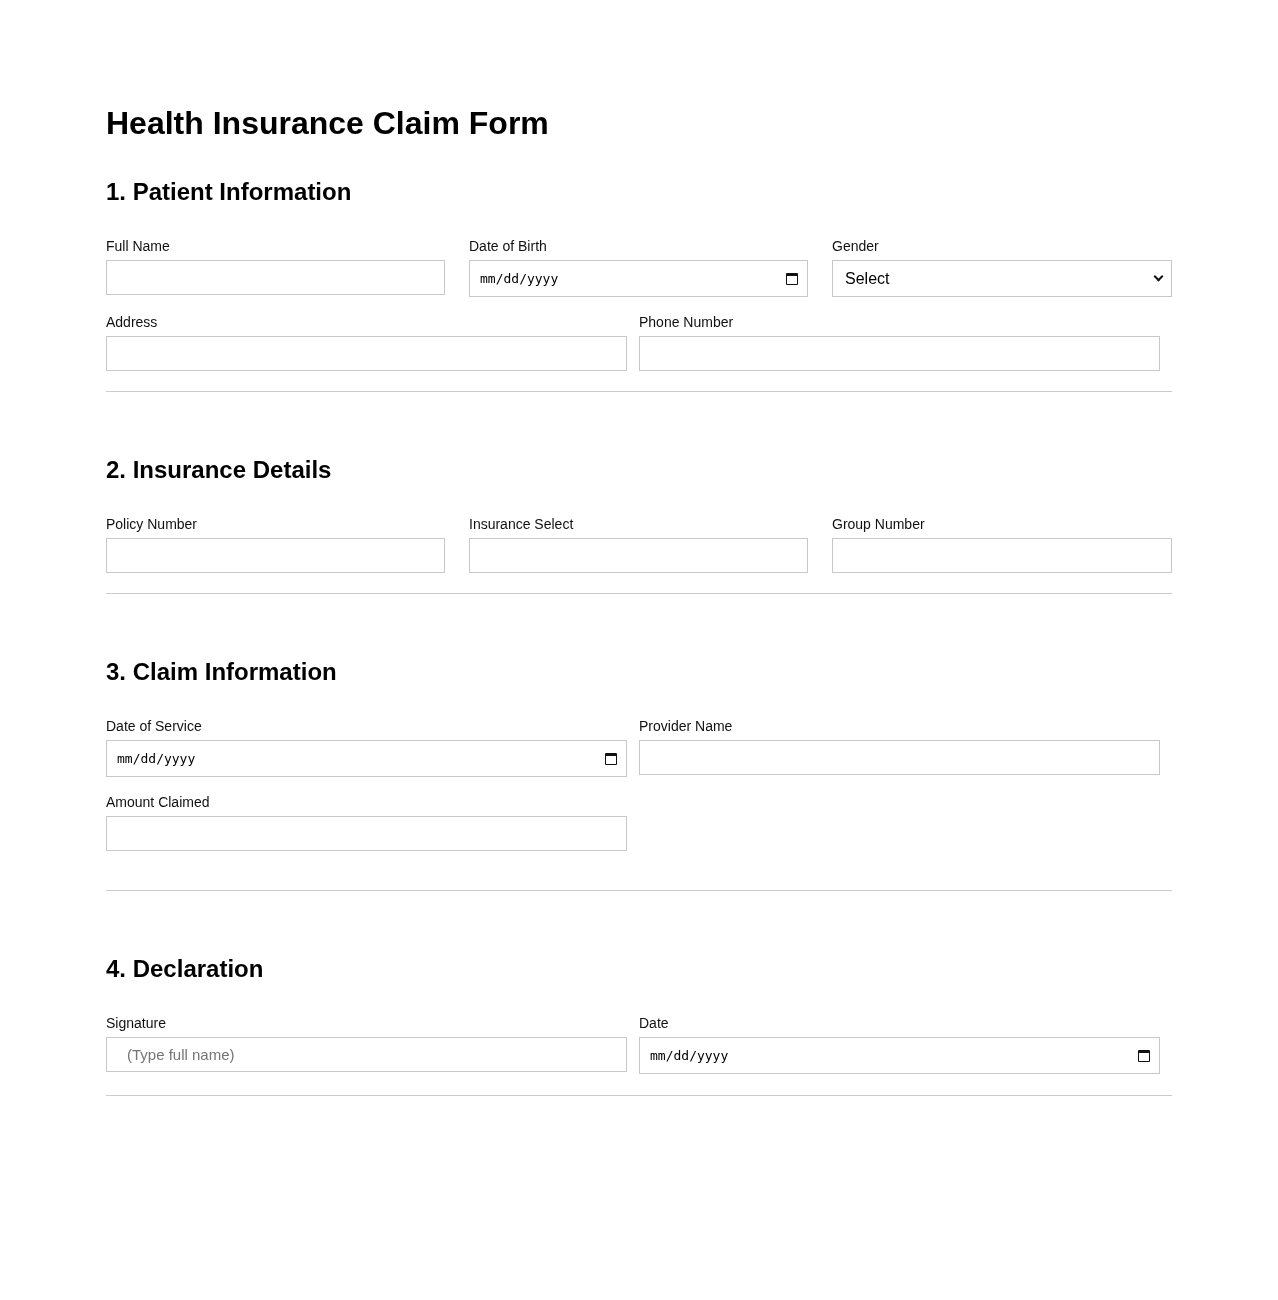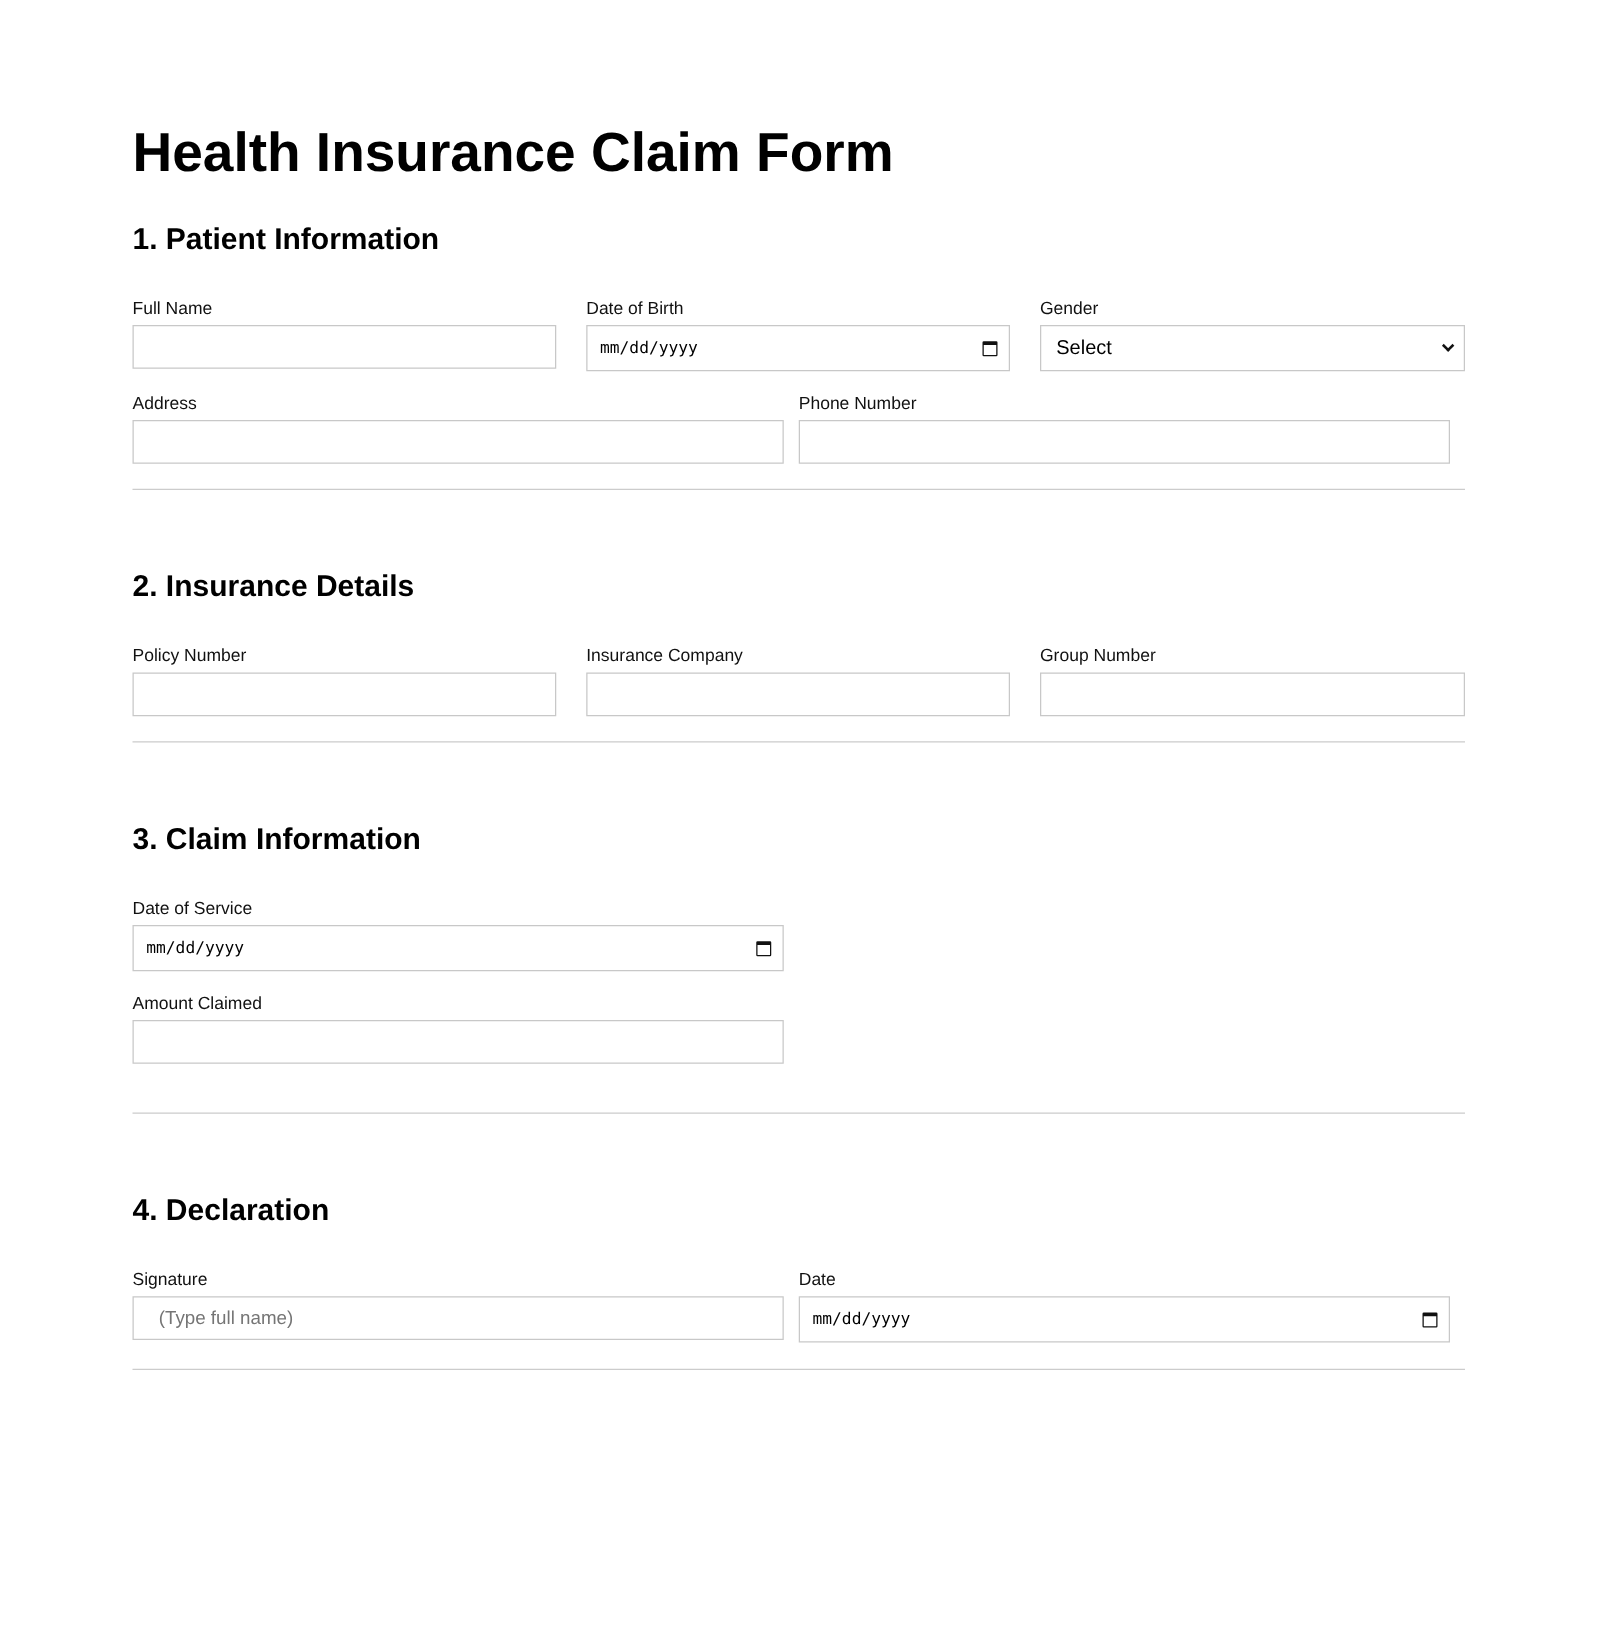--- a/index.html
+++ b/index.html
@@ -14,21 +14,21 @@
     .container {
       position: absolute;
       left: 106px;
       top: 0;
       width: 1066px;
     }
     h1 {
       position: absolute;
       top: 104px;
       left: 0;
-      font-size: 44px;
+      font-size: 32px;
       font-weight: bold;
       line-height: 38px;
       white-space: nowrap;
     }
     .section { position: absolute; left: 0; width: 1066px; }
     h2 {
       font-size: 24px;
       font-weight: bold;
       line-height: 28px;
       white-space: nowrap;
@@ -144,21 +144,21 @@
   <div class="section" style="top:456px;">
     <h2>2. Insurance Details</h2>
   </div>
 
   <div class="row three" style="top:516px;">
     <div class="field">
       <label>Policy Number</label>
       <div class="input"></div>
     </div>
     <div class="field">
-      <label>Insurance Company</label>
+      <label>Insurance Select</label>
       <div class="input"></div>
     </div>
     <div class="field">
       <label>Group Number</label>
       <div class="input"></div>
     </div>
   </div>
 
   <div class="divider" style="top:593px;"></div>
 
@@ -167,20 +167,24 @@
   </div>
 
   <div class="row two" style="top:718px;">
     <div class="field">
       <label>Date of Service</label>
       <div class="input date">
         <span>mm/dd/yyyy</span>
         <span class="cal-icon"></span>
       </div>
     </div>
+    <div class="field">
+      <label>Provider Name</label>
+      <div class="input"></div>
+    </div>
   </div>
 
   <div class="row two" style="top:794px; align-items:start;">
     <div class="field">
       <label>Amount Claimed</label>
       <div class="input"></div>
     </div>
   </div>
 
   <div class="divider" style="top:890px;"></div>

